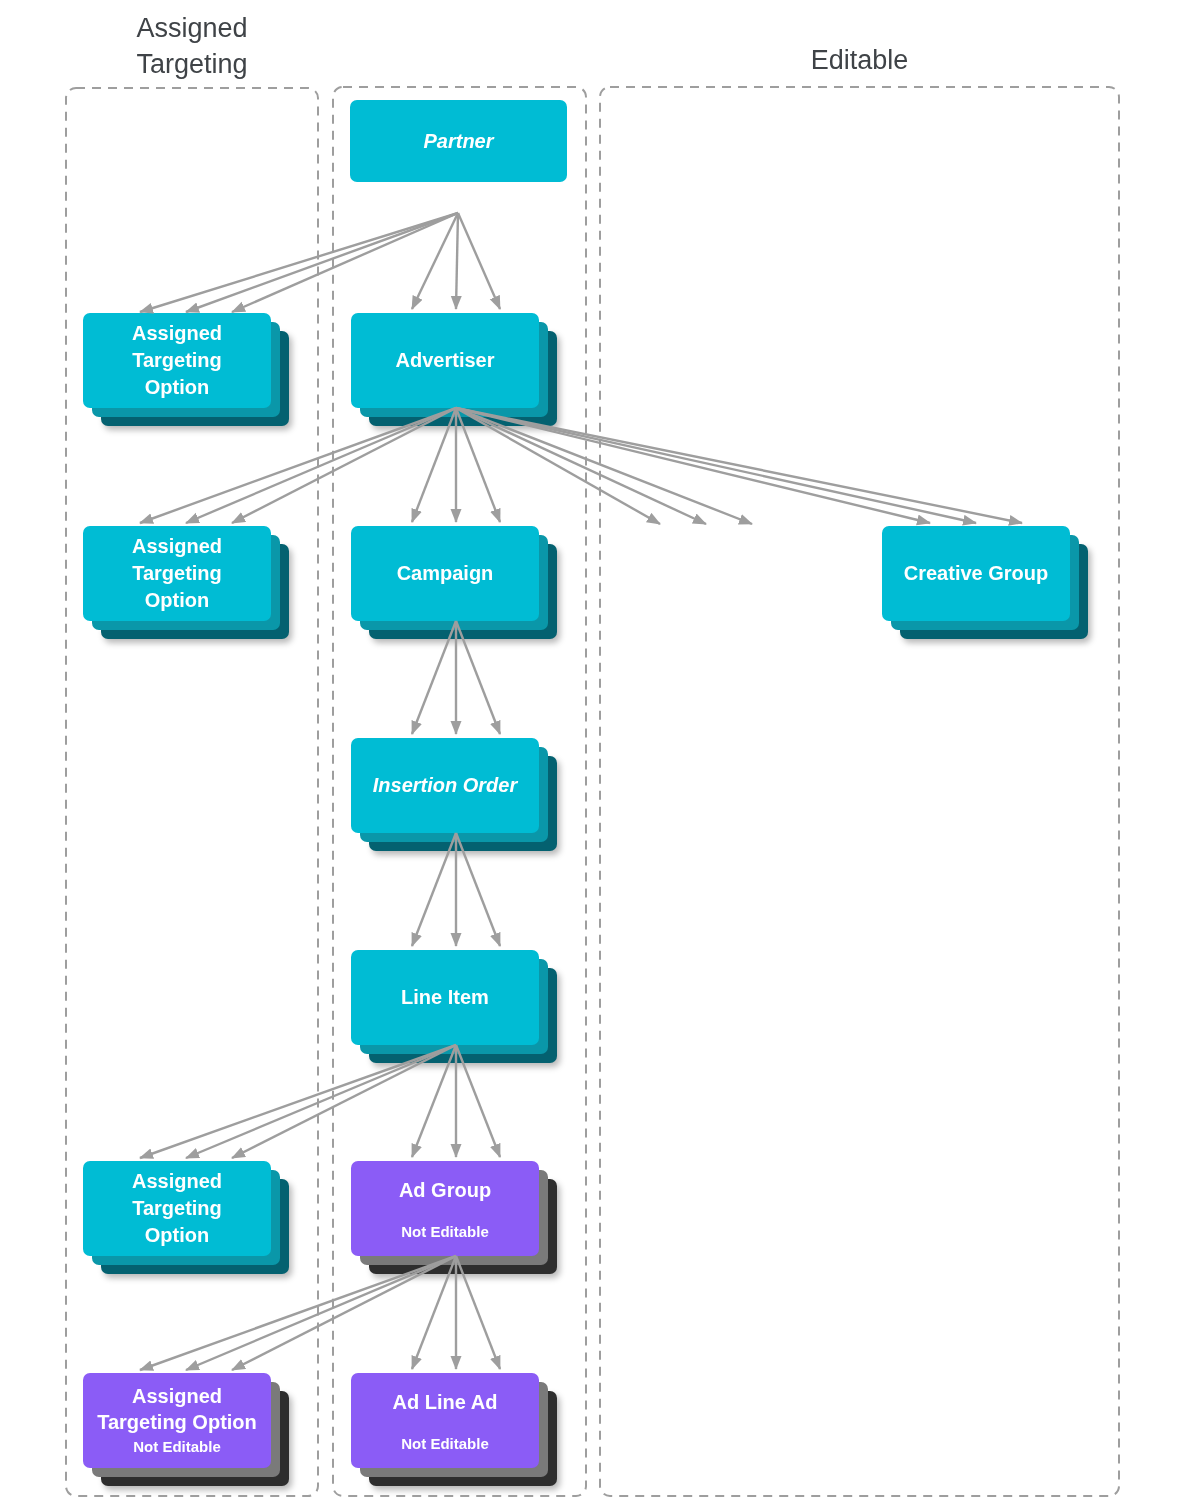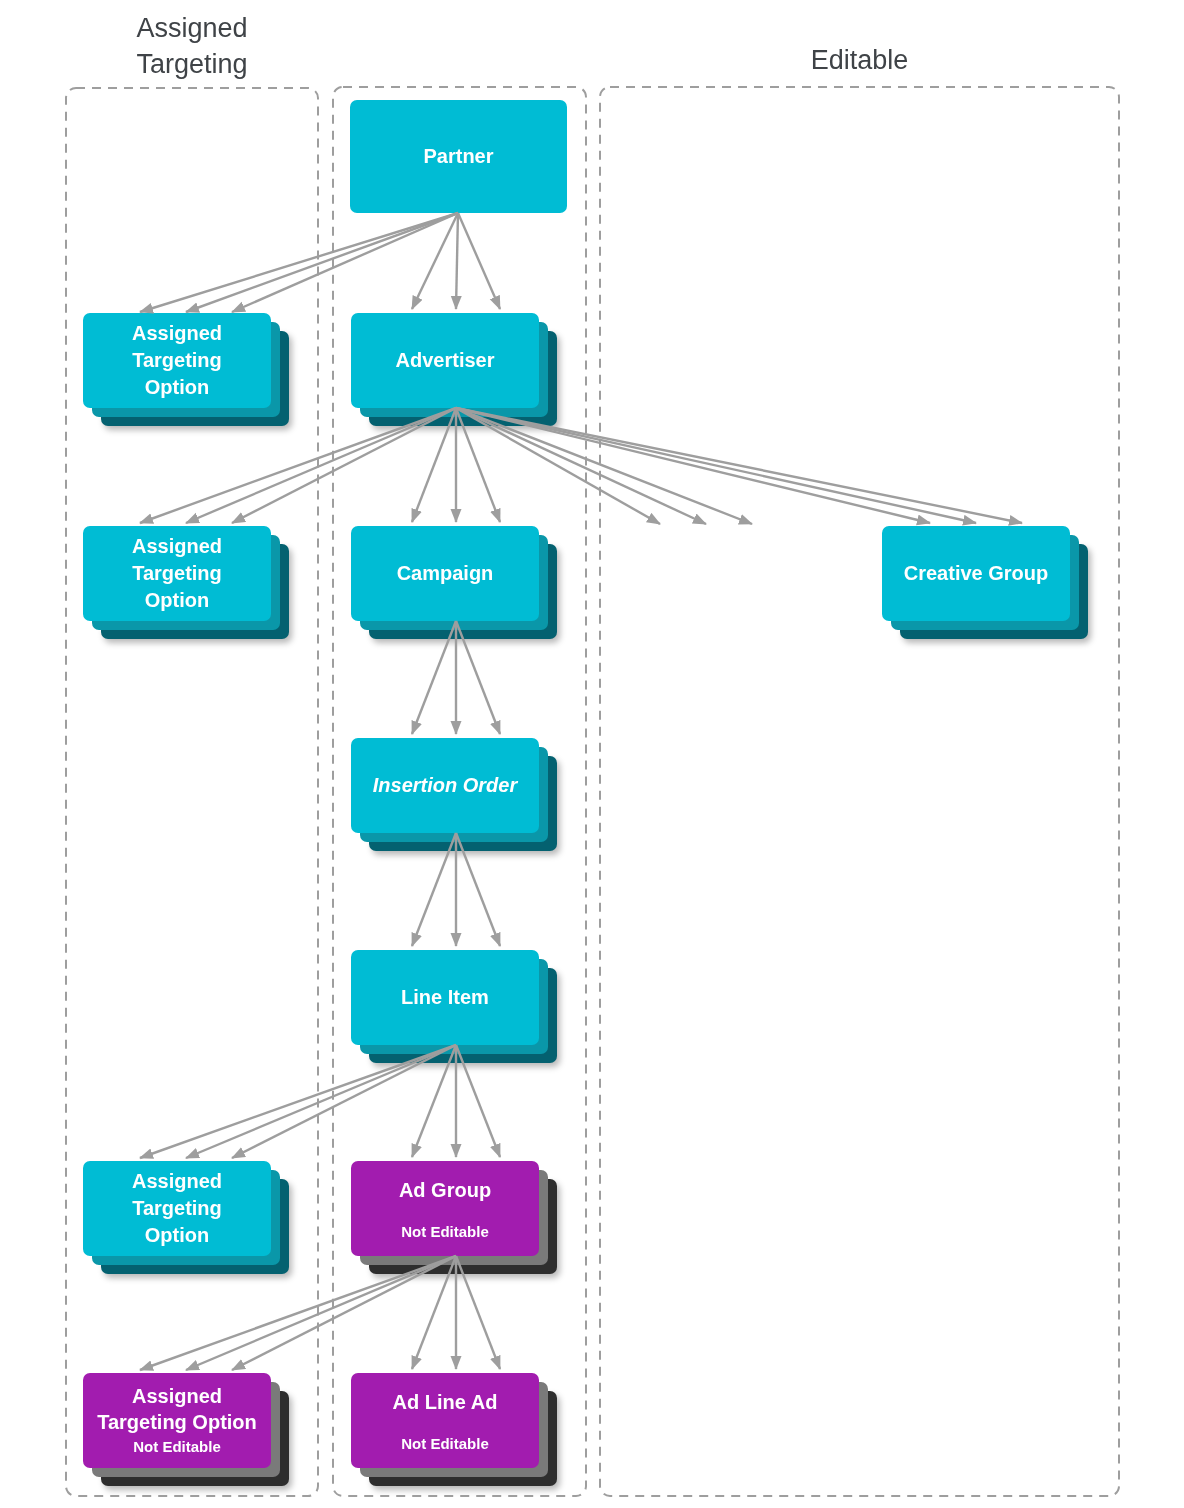--- a/index.html
+++ b/index.html
@@ -19,29 +19,29 @@
   .node .layer,.node .face{position:absolute;inset:0;border-radius:7px;}
   .node .l2{transform:translate(9px,9px);}
   .node .l3{transform:translate(18px,18px);box-shadow:3px 4px 6px rgba(0,0,0,.28);}
   .node .face{
     display:flex;flex-direction:column;align-items:center;justify-content:center;
     text-align:center;color:#ffffff;z-index:3;
   }
   .cyan .face{background:#00bcd4;}
   .cyan .l2{background:#0a97a9;}
   .cyan .l3{background:#046170;}
-  .gray .face{background:#a21caf;}
+  .gray .face{background:#8b5cf6;}
   .gray .l2{background:#7a7a7a;}
   .gray .l3{background:#2e2e2e;}
   .label{font-size:20px;line-height:27px;font-weight:700;}
   .label.narrow{max-width:130px;}
   .label.mid{max-width:178px;line-height:26px;}
   .sub{font-size:15px;line-height:18px;font-weight:700;}
   .with-sub .face{justify-content:space-between;padding:16px 10px 15px;box-sizing:border-box;}
-  #node-partner{width:217px;height:113px;}
+  #node-partner{width:217px;height:82px;font-style:italic;}
 </style>
 </head>
 <body>
 
 <div id="stage">
 
   <div class="col-header" style="left:102px;top:10px;width:180px;">Assigned Targeting</div>
   <div class="col-header" style="left:600px;top:42px;width:519px;">Editable</div>
 
   <div class="container" style="left:66px;top:88px;width:252px;height:1408px;"></div>

